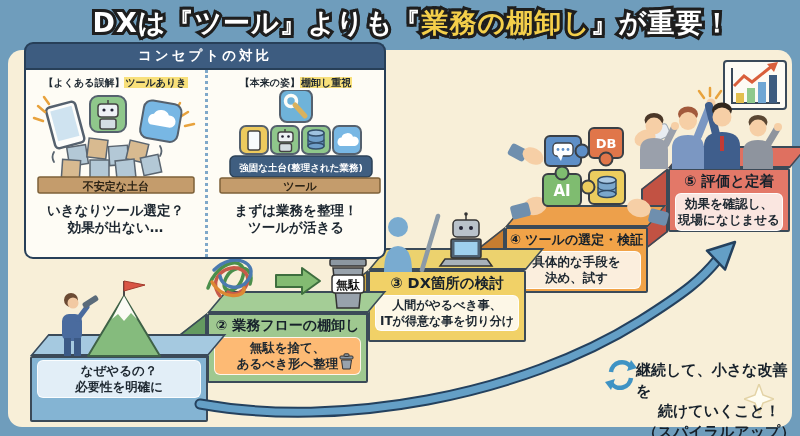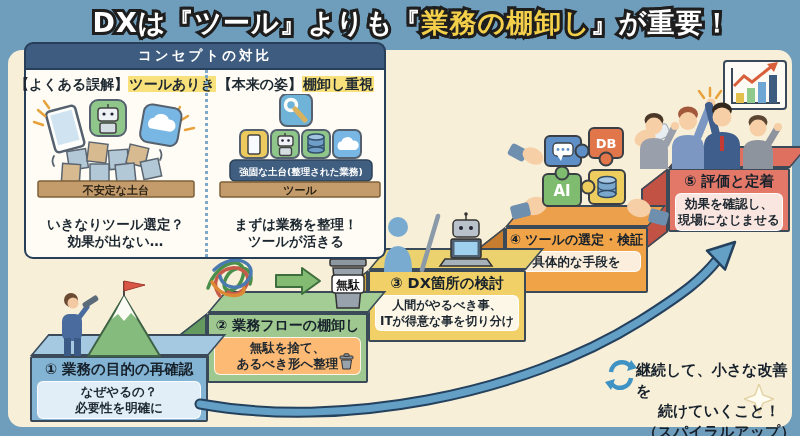--- a/index.html
+++ b/index.html
@@ -18,24 +18,24 @@
   
   .cmp{position:absolute;left:24px;top:42px;width:362px;z-index:20;}
   .cmp-head{background:#3d5c80;border:2px solid #273f58;border-bottom:none;
     border-radius:9px 9px 0 0;color:#fff;font-size:13.5px;font-weight:bold;
     text-align:center;letter-spacing:3px;padding:3px 0;}
   .cmp-body{display:flex;background:#fefcf5;border:2px solid #273f58;
     border-radius:0 0 9px 9px;height:187px;}
   .cmp-col{width:50%;box-sizing:border-box;padding:6px 4px 5px;display:flex;
     flex-direction:column;align-items:center;}
   .cmp-col.right{border-left:3px dotted #7fa8c9;}
-  .cmp-title{font-size:14px;font-weight:bold;white-space:nowrap;}
+  .cmp-title{font-size:10px;font-weight:bold;white-space:nowrap;}
   .cmp-title .mark{background:#f8e07a;padding:0 1px;}
   .cmp-art{height:104px;display:flex;align-items:flex-end;justify-content:center;}
-  .cmp-cap{font-size:13.5px;font-weight:bold;text-align:center;line-height:1.25;margin-top:18px;}
+  .cmp-cap{font-size:13.5px;font-weight:bold;text-align:center;line-height:1.25;margin-top:8px;}
   
   .step{position:absolute;}
   .front{position:relative;border:2px solid #3b4a58;border-radius:2px;box-sizing:border-box;height:100%;}
   .band{font-weight:bold;text-align:center;color:#17212b;padding-top:2px;white-space:nowrap;}
   .sub{position:relative;margin:2px 5px 5px;border-radius:6px;border:1.5px solid rgba(255,255,255,.85);
     font-size:12.5px;font-weight:bold;text-align:center;line-height:1.3;padding:2px 0 1px;}
   .topface{position:absolute;left:0;width:100%;height:22px;border:2px solid #3b4a58;
     box-sizing:border-box;transform:skewX(-40deg);transform-origin:0 100%;top:-22px;}
   .sideface{position:absolute;width:27px;border:2px solid #3b4a58;box-sizing:border-box;
     transform:skewY(-38deg);transform-origin:100% 0;left:-27px;top:0;}
@@ -171,21 +171,20 @@
           <div>まずは業務を整理！</div>
           <div>ツールが活きる</div>
         </div>
       </div>
     </div>
   </div>
 
   <div class="step s1">
     <div class="topface"></div>
     <div class="front">
-      <div class="band">① 業務の目的の再確認</div>
       <div class="sub">
         <div>なぜやるの？</div>
         <div>必要性を明確に</div>
       </div>
     </div>
   </div>
 
   <div class="step s2">
     <div class="sideface"></div>
     <div class="topface"></div>
@@ -215,20 +214,21 @@
     </div>
   </div>
 
   <div class="step s4">
     <div class="sideface"></div>
     <div class="topface"></div>
     <div class="front">
       <div class="band">④ ツールの選定・検証</div>
       <div class="sub">
         <div>具体的な手段を</div>
+        <div>決め、試す</div>
       </div>
     </div>
   </div>
 
   <div class="step s5">
     <div class="sideface"></div>
     <div class="topface"></div>
     <div class="front">
       <div class="band">⑤ 評価と定着</div>
       <div class="sub">

